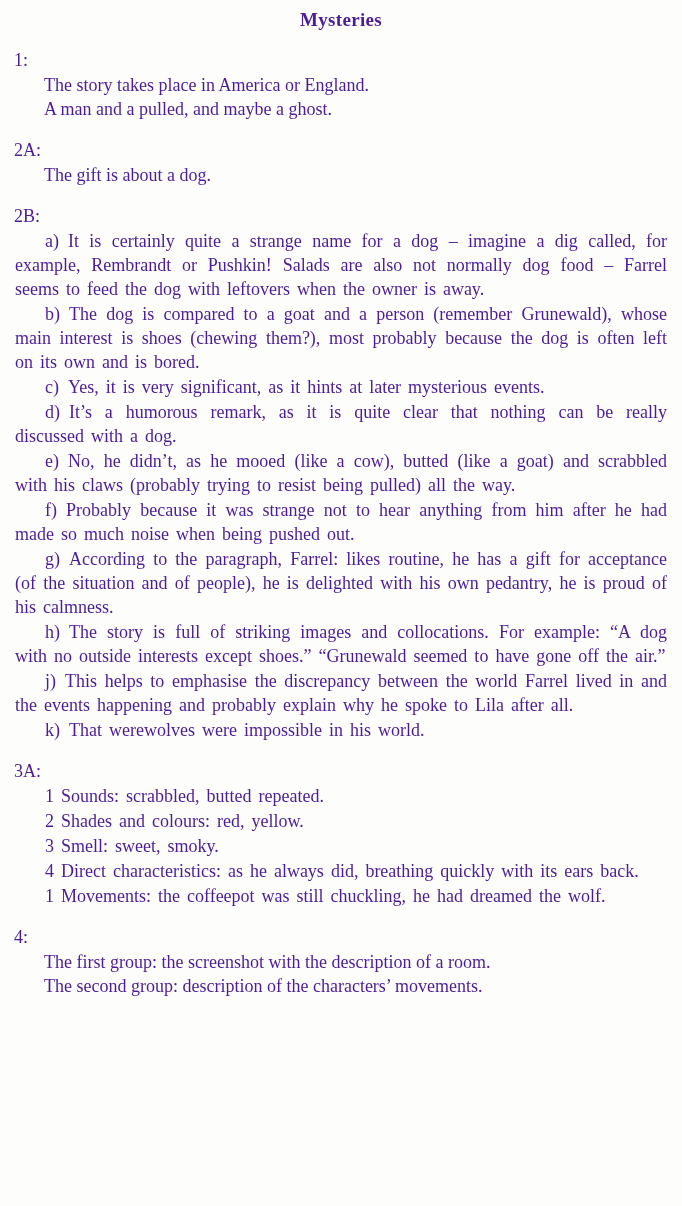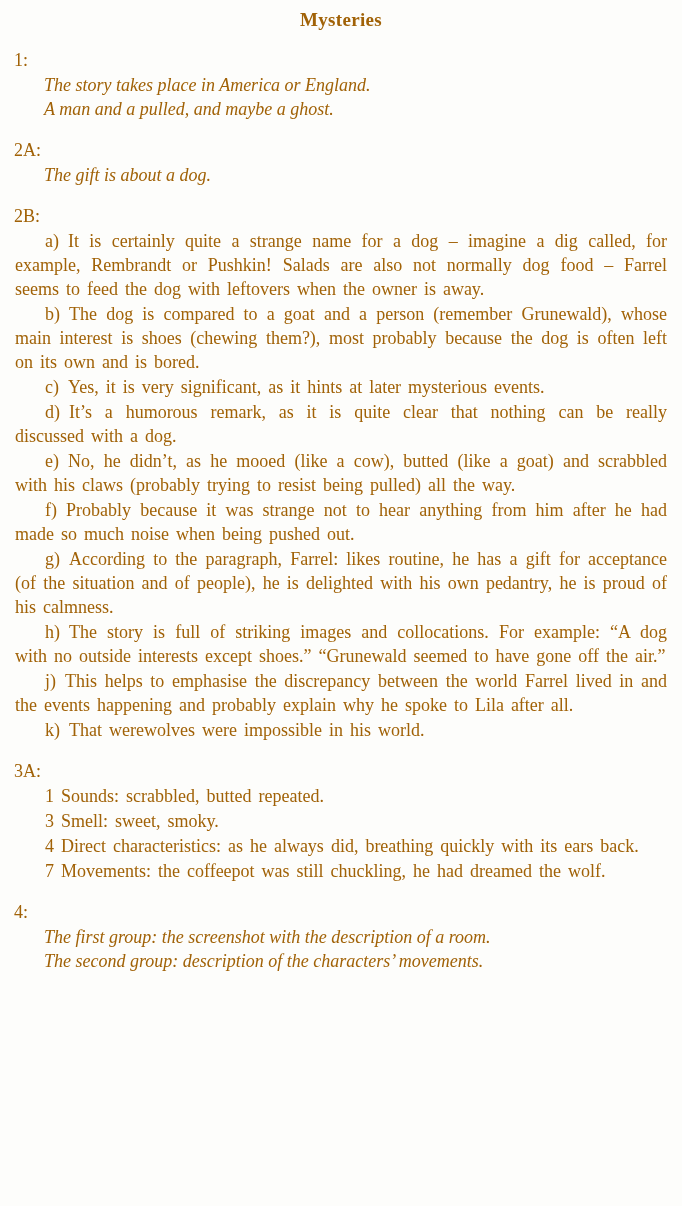--- a/index.html
+++ b/index.html
@@ -7,21 +7,21 @@
     padding: 0;
     background: #f4f3ef;
   }
   .page {
     position: relative;
     width: 682px;
     height: 1206px;
     margin: 0 auto;
     box-sizing: border-box;
     background: #fdfdfb;
-    color: #a16207;
+    color: #4c1d95;
     font-family: "Liberation Serif", "DejaVu Serif", serif;
     font-size: 18px;
     line-height: 24px;
     padding: 6px 14px 8px 14px;
     overflow: hidden;
   }
   .page-title {
     font-size: 19px;
     font-weight: bold;
     text-align: center;
@@ -34,21 +34,20 @@
   .section:first-of-type {
     margin-top: 0;
   }
   .section-label {
     margin: 0 0 1px 0;
   }
   p.line {
     margin: 0;
     text-indent: 30px;
     text-align: left;
-    font-style: italic;
   }
   p.para {
     margin: 1px;
     text-indent: 30px;
     text-align: justify;
     word-spacing: 2.5px;
   }
   .marker {
     margin-right: 9px;
   }
@@ -77,23 +76,24 @@
         <p class="para"><span class="marker">e)</span>No, he didn’t, as he mooed (like a cow), butted (like a goat) and scrabbled with his claws (probably trying to resist being pulled) all the way.</p>
         <p class="para"><span class="marker">f)</span>Probably because it was strange not to hear anything from him after he had made so much noise when being pushed out.</p>
         <p class="para"><span class="marker">g)</span>According to the paragraph, Farrel: likes routine, he has a gift for acceptance (of the situation and of people), he is delighted with his own pedantry, he is proud of his calmness.</p>
         <p class="para"><span class="marker">h)</span>The story is full of striking images and collocations. For example: “A dog with no outside interests except shoes.” “Grunewald seemed to have gone off the air.”</p>
         <p class="para"><span class="marker">j)</span>This helps to emphasise the discrepancy between the world Farrel lived in and the events happening and probably explain why he spoke to Lila after all.</p>
         <p class="para"><span class="marker">k)</span>That werewolves were impossible in his world.</p>
       </section>
       <section class="section">
         <div class="section-label">3A:</div>
         <p class="para">1 Sounds: scrabbled, butted repeated.</p>
+        <p class="para">2 Shades and colours: red, yellow.</p>
         <p class="para">3 Smell: sweet, smoky.</p>
         <p class="para">4 Direct characteristics: as he always did, breathing quickly with its ears back.</p>
-        <p class="para">7 Movements: the coffeepot was still chuckling, he had dreamed the wolf.</p>
+        <p class="para">1 Movements: the coffeepot was still chuckling, he had dreamed the wolf.</p>
       </section>
       <section class="section">
         <div class="section-label">4:</div>
         <p class="line">The first group: the screenshot with the description of a room.</p>
         <p class="line">The second group: description of the characters’ movements.</p>
       </section>
     </div>
 </div>
 
 </body></html>

